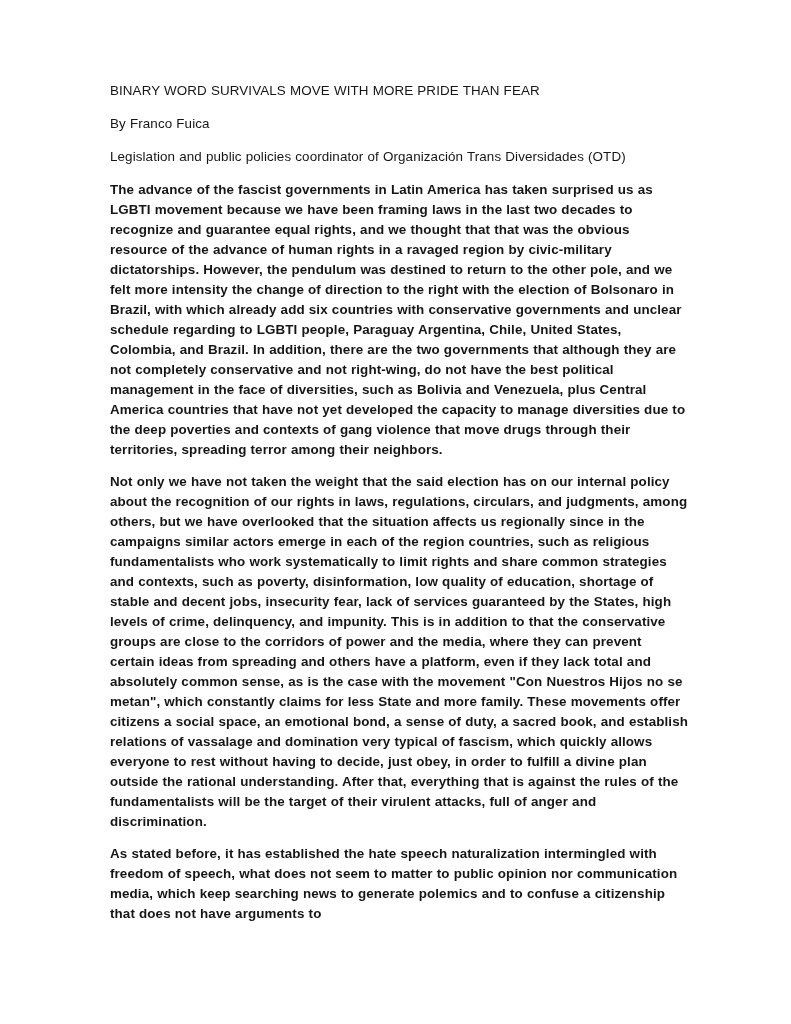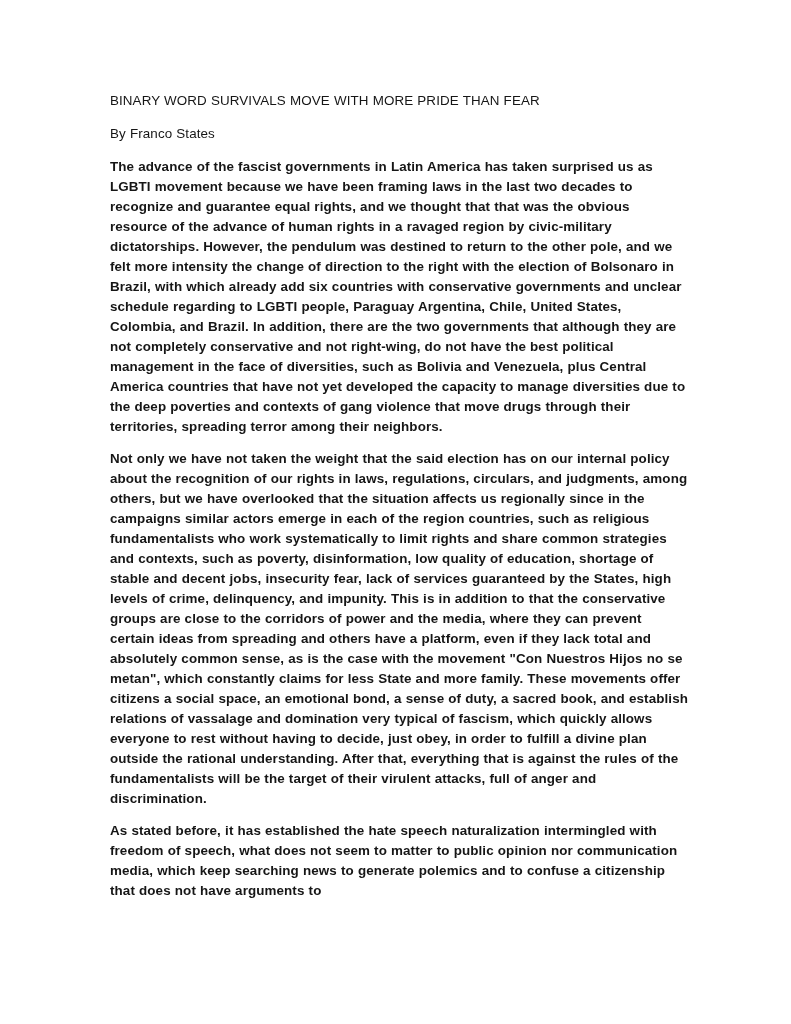--- a/index.html
+++ b/index.html
@@ -12,21 +12,21 @@
     width: 791px;
     height: 1024px;
     background: #ffffff;
     overflow: hidden;
     font-family: "Liberation Sans", sans-serif;
     color: #161616;
   }
   .content {
     position: absolute;
     left: 110px;
-    top: 91px;
+    top: 81px;
     width: 578px;
   }
   .content p {
     margin: 0 0 13px 0;
     font-size: 13.4px;
     line-height: 20px;
     letter-spacing: 0.1px;
     word-spacing: 0.3px;
     text-align: left;
   }
@@ -40,18 +40,19 @@
     margin-bottom: 12px !important;
     font-weight: bold;
   }
 </style>
 </head>
 <body>
 
 <div class="page">
   <div class="content">
     <p class="doc-title">BINARY WORD SURVIVALS MOVE WITH MORE PRIDE THAN FEAR</p>
-    <p class="byline">By Franco States</p>
+    <p class="byline">By Franco Fuica</p>
+    <p class="author-role">Legislation and public policies coordinator of Organización Trans Diversidades (OTD)</p>
     <p class="body-para">The advance of the fascist governments in Latin America has taken surprised us as LGBTI movement because we have been framing laws in the last two decades to recognize and guarantee equal rights, and we thought that that was the obvious resource of the advance of human rights in a ravaged region by civic-military dictatorships. However,  the pendulum was destined to return to the other pole, and we felt more intensity the change of direction to the right with the election of Bolsonaro in Brazil, with which already add six countries with conservative governments and unclear schedule regarding to LGBTI people, Paraguay Argentina, Chile, United States, Colombia, and Brazil. In addition, there are the two governments that although they are not completely conservative and not right-wing, do not have the best political management in the face of diversities, such as Bolivia and Venezuela, plus Central America countries that have not yet developed the capacity to manage diversities due to the deep poverties and contexts of gang violence that move drugs through their territories, spreading terror among their neighbors.</p>
     <p class="body-para">Not only we have not taken the weight that the said election has on our internal policy about the recognition of our rights in laws, regulations, circulars, and judgments, among others, but we have overlooked that the situation affects us regionally since in the campaigns similar actors emerge in each of the region countries, such as religious fundamentalists who work systematically to limit rights and share common strategies and contexts, such as poverty, disinformation, low quality of education, shortage of stable and decent jobs, insecurity fear, lack of services guaranteed by the States, high levels of crime, delinquency, and impunity. This is in addition to that the conservative groups are close to the corridors of power and the media, where they can prevent certain ideas from spreading and others have a platform, even if they lack total and absolutely common sense, as is the case with the movement "Con Nuestros Hijos no se metan", which constantly claims for less State and more family.  These movements offer citizens a social space, an emotional bond, a sense of duty, a sacred book, and establish relations of vassalage and domination very typical of fascism, which quickly allows everyone to rest without having to decide, just obey, in order to fulfill a divine plan outside the rational understanding. After that, everything that is against the rules of the fundamentalists will be the target of their virulent attacks, full of anger and discrimination.</p>
     <p class="body-para">As stated before, it has established the hate speech naturalization intermingled with freedom of speech, what does not seem to matter to public opinion nor communication media, which keep searching news to generate polemics and to confuse a citizenship that does not have arguments to</p>
   </div>
 </div>
 
 </body></html>

